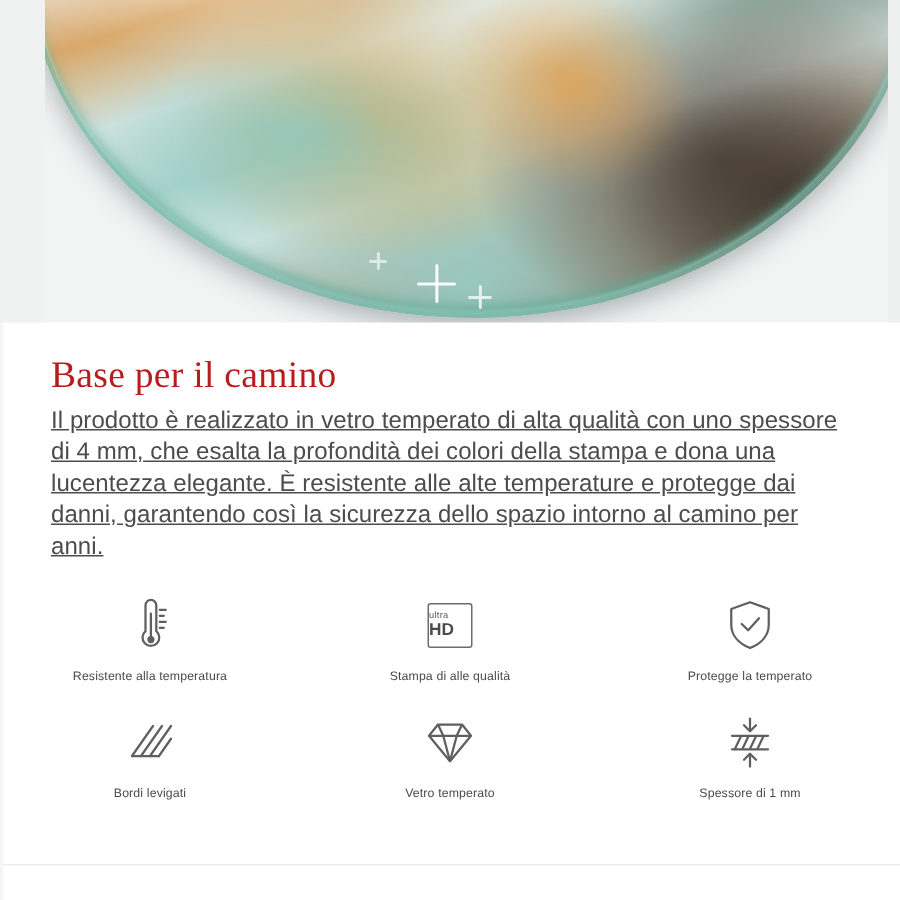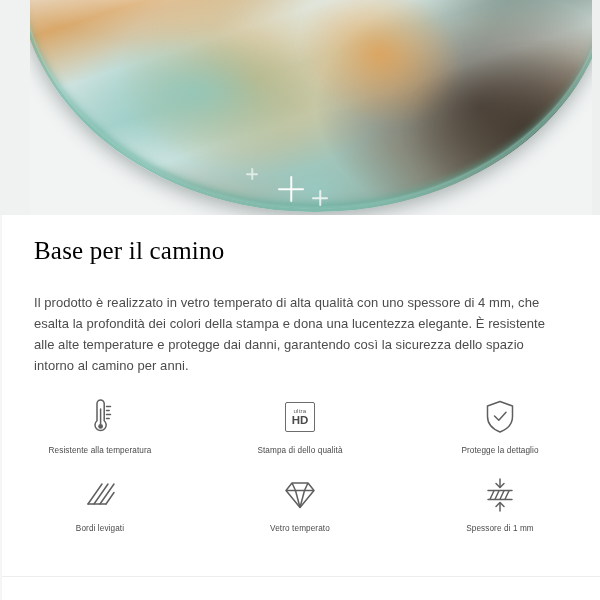--- a/index.html
+++ b/index.html
@@ -133,36 +133,37 @@
 
   
   .content {
     position: absolute;
     top: 215px; left: 0;
     width: 600px;
     padding: 0 34px;
   }
   .headline {
     font-family: "Liberation Serif", serif;
-    color: #000000;
+    color: #b91c1c;
     font-size: 25px;
     line-height: 33px;
     font-weight: 400;
     margin-top: 19px;
     letter-spacing: .2px;
   }
   .headline .l2 { display: block; }
 
   .paragraph {
-    margin-top: 25px;
+    margin-top: 3px;
     color: #4c4c4c;
-    font-size: 13px;
+    font-size: 16px;
     line-height: 21px;
     max-width: 534px;
     letter-spacing: .05px;
+    text-decoration: underline;
   }
 
   
   .features {
     position: absolute;
     top: 395px; left: 0;
     width: 600px;
     display: grid;
     grid-template-columns: repeat(3, 1fr);
     grid-template-rows: 78px 78px;
@@ -186,21 +187,21 @@
     color: #4a4a4a;
     text-align: right;
     letter-spacing: .1px;
   }
   .ultrahd {
     width: 30px; height: 30px;
     border: 1.6px solid #6c6c6c;
     border-radius: 2px;
     display: flex;
     flex-direction: column;
-    align-items: center;
+    align-items: flex-start;
     justify-content: center;
     line-height: 1;
   }
   .ultrahd .u { font-size: 6.2px; color: #5f5f5f; letter-spacing: .2px; }
   .ultrahd .hd { font-size: 11.5px; font-weight: 700; color: #4a4a4a; margin-top: 1px; }
 
   
   .footer-bar {
     position: absolute;
     bottom: 0; left: 0;
@@ -260,31 +261,31 @@
       <div class="cap">Resistente alla temperatura</div>
     </div>
 
     <div class="feature">
       <div class="ico">
         <div class="ultrahd">
           <span class="u">ultra</span>
           <span class="hd">HD</span>
         </div>
       </div>
-      <div class="cap">Stampa di dello qualità</div>
+      <div class="cap">Stampa di alle qualità</div>
     </div>
 
     <div class="feature">
       <div class="ico">
         <svg width="36" height="40" viewBox="0 0 36 40" fill="none" stroke="#5f5f5f" stroke-width="1.5" stroke-linecap="round" stroke-linejoin="round">
           <path d="M18 4.5 30.5 9v10.5c0 7.2-5.2 12.6-12.5 15.5C10.7 32.1 5.5 26.7 5.5 19.5V9z"></path>
           <polyline points="12.5,19 16.8,23.2 24,15.2"></polyline>
         </svg>
       </div>
-      <div class="cap">Protegge la dettaglio</div>
+      <div class="cap">Protegge la temperato</div>
     </div>
 
     <div class="feature">
       <div class="ico">
         <svg width="38" height="36" viewBox="0 0 38 36" fill="none" stroke="#5f5f5f" stroke-width="1.5" stroke-linecap="round">
           <path d="M7 27 21 7"></path>
           <path d="M13 27 27 7"></path>
           <path d="M19 27 33 7"></path>
           <path d="M25 27 33 15.5"></path>
           <path d="M7 27h18"></path>

